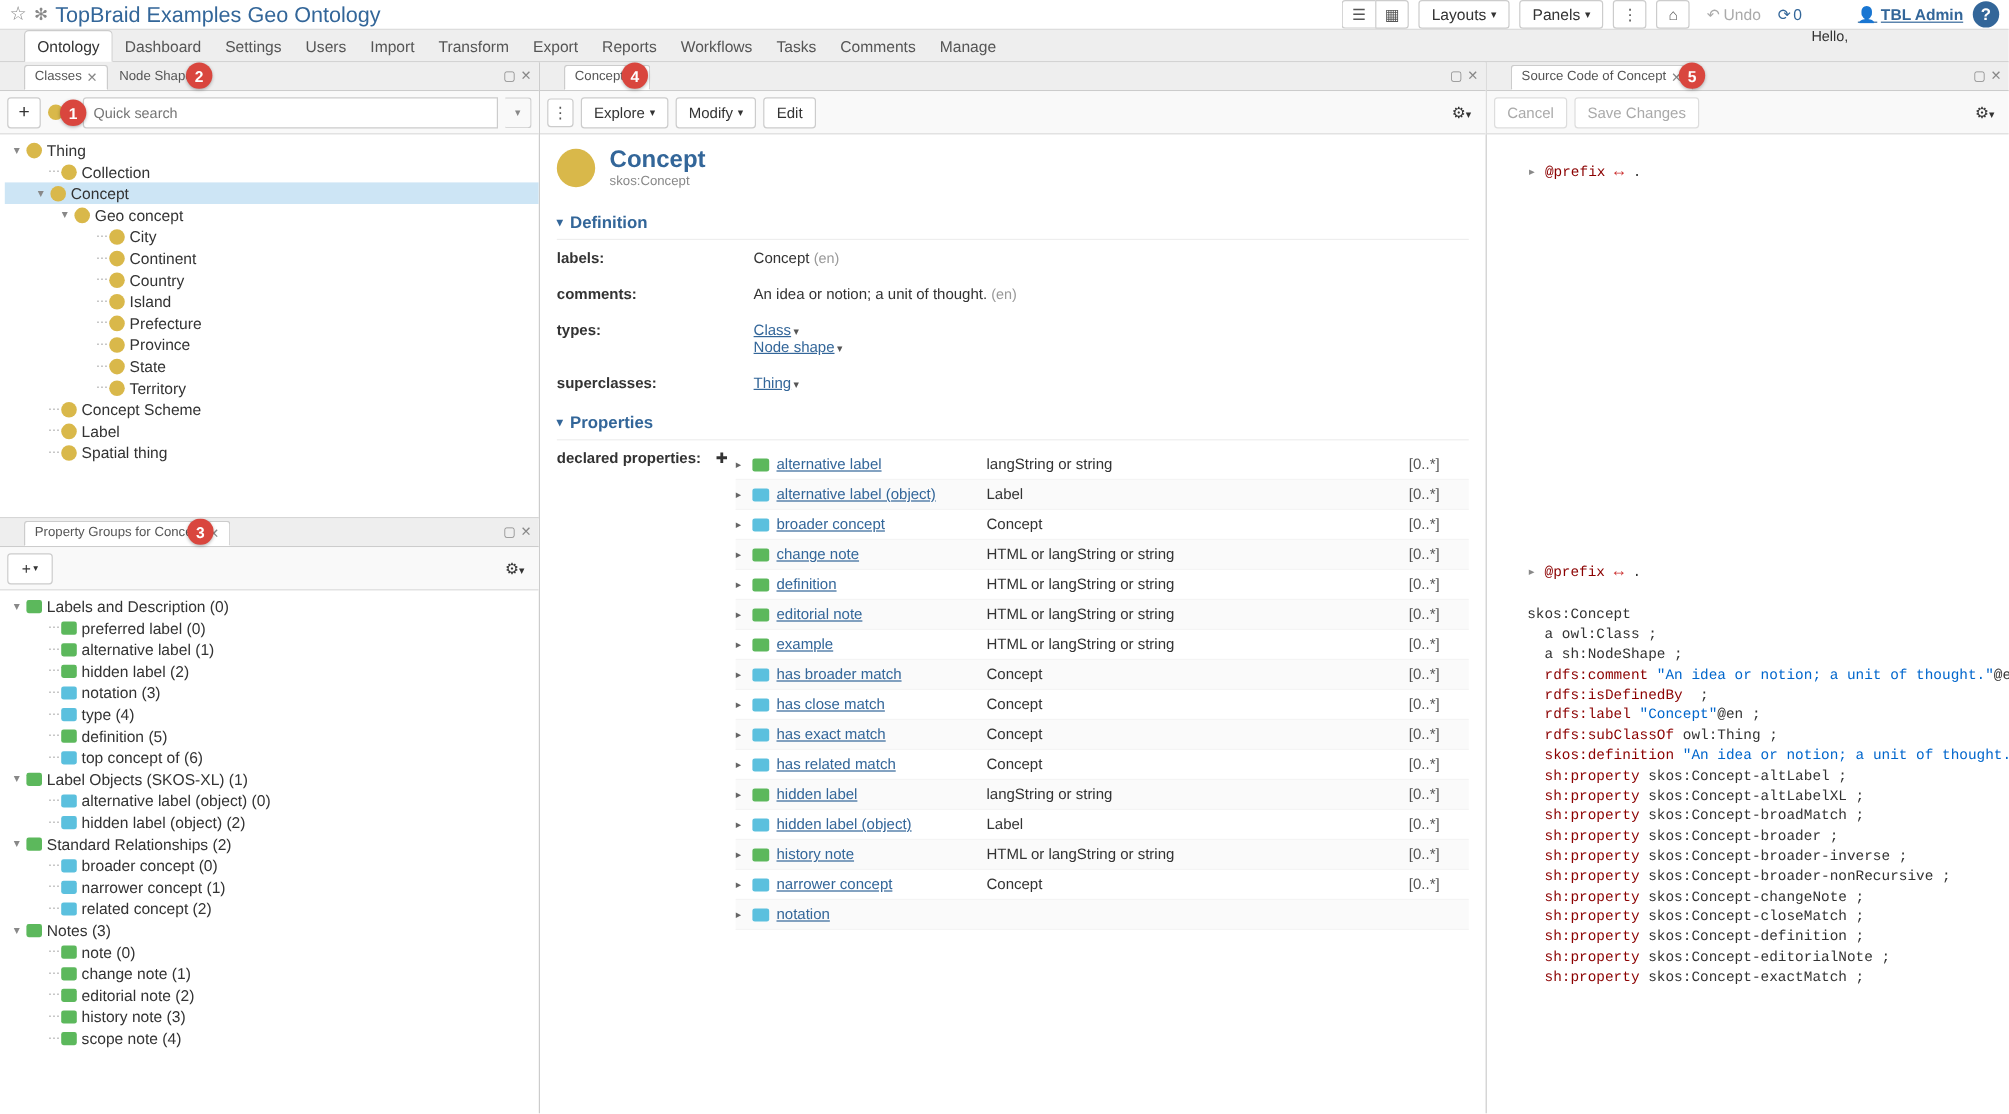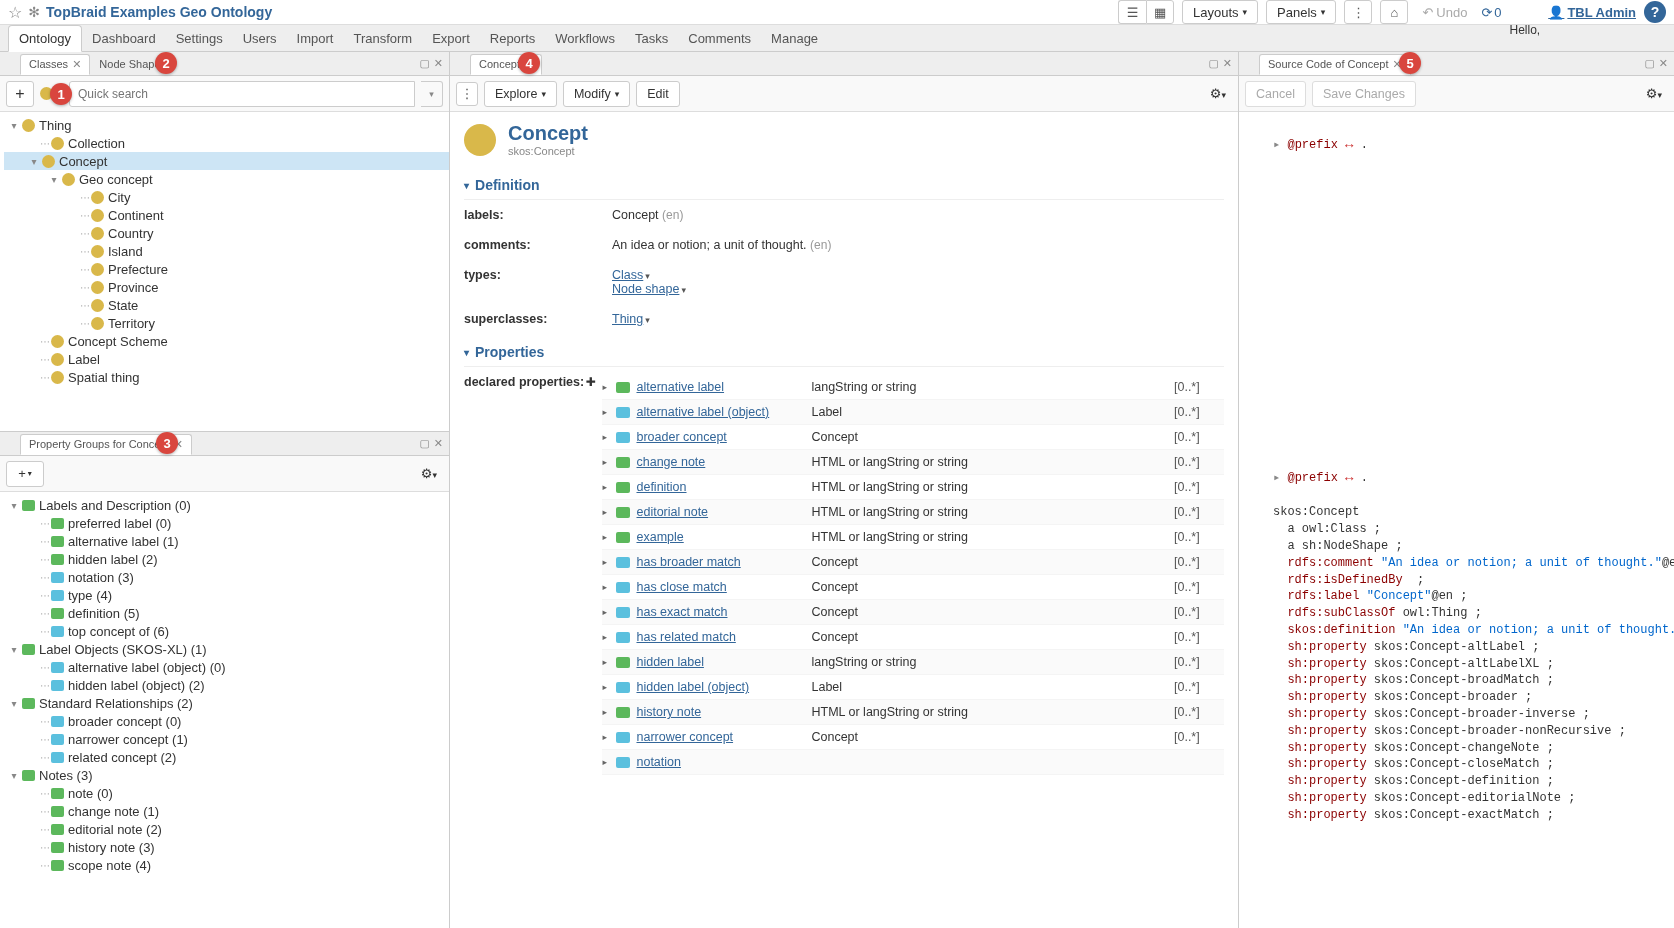--- a/index.html
+++ b/index.html
@@ -1,32 +1,32 @@
 <!DOCTYPE html>
 <html><head>
 <meta charset="utf-8">
 <style>
 * { box-sizing: border-box; margin: 0; padding: 0; }
 body { font-family: "Helvetica Neue", Arial, sans-serif; font-size: 13px; color: #333; background: #fff; overflow: hidden; }
 .header { height: 24px; display: flex; align-items: center; padding: 0 8px; background: #fff; }
 .header-left { display: flex; align-items: center; flex: 1; gap: 6px; }
-.header-title { color: #336699; font-size: 14px; font-weight: bold; }
+.header-title { color: #336699; font-size: 18px; font-weight: normal; }
 .header-right { display: flex; align-items: center; gap: 8px; }
 .icon-btn { width: 28px; height: 24px; border: 1px solid #ccc; background: #fff; display: inline-flex; align-items: center; justify-content: center; border-radius: 3px; cursor: pointer; color: #555; }
 .icon-btn-group { display: flex; }
 .icon-btn-group .icon-btn:first-child { border-radius: 3px 0 0 3px; border-right: none; }
 .icon-btn-group .icon-btn:last-child { border-radius: 0 3px 3px 0; }
 .dropdown-btn { height: 24px; border: 1px solid #ccc; background: #fff; padding: 0 10px; border-radius: 3px; cursor: pointer; color: #333; display: inline-flex; align-items: center; gap: 4px; }
 .caret { font-size: 9px; }
 .undo-btn { color: #aaa; border: none; background: none; padding: 0 6px; display: inline-flex; align-items: center; gap: 3px; }
 .refresh { color: #336699; display: inline-flex; align-items: center; gap: 2px; }
 .hello { color: #333; font-size: 12px; margin-top: 36px; }
 .user-link { color: #336699; font-weight: bold; text-decoration: underline; display: inline-flex; align-items: center; gap: 3px; }
 .help-icon { width: 22px; height: 22px; background: #336699; color: #fff; border-radius: 50%; display: inline-flex; align-items: center; justify-content: center; font-weight: bold; font-size: 14px; }
-.menubar { height: 28px; background: #eee; border-top: 1px solid #ddd; border-bottom: 1px solid #ccc; display: flex; align-items: stretch; padding-left: 8px; }
+.menubar { height: 28px; background: #eee; border-top: 1px solid #ddd; border-bottom: 1px solid #ccc; display: flex; align-items: stretch; padding-left: 20px; }
 .menubar-item { padding: 0 10px; display: flex; align-items: center; color: #555; cursor: pointer; }
 .menubar-item.active { background: #fff; border: 1px solid #ccc; border-bottom: 1px solid #fff; border-radius: 4px 4px 0 0; margin-bottom: -1px; font-weight: normal; color: #333; }
 .main { display: flex; height: calc(100vh - 52px); }
 .col-left { width: 450px; display: flex; flex-direction: column; border-right: 1px solid #ccc; }
 .col-mid { flex: 1; display: flex; flex-direction: column; border-right: 1px solid #ccc; }
 .col-right { width: 435px; display: flex; flex-direction: column; }
 .panel-tabs { height: 24px; background: #eee; border-bottom: 1px solid #ccc; display: flex; align-items: center; padding-left: 20px; position: relative; }
 .panel-tab { padding: 3px 8px; font-size: 11px; color: #555; border: 1px solid transparent; cursor: pointer; display: flex; align-items: center; gap: 4px; }
 .panel-tab.active { background: #fff; border: 1px solid #ccc; border-bottom: 1px solid #fff; border-radius: 3px 3px 0 0; margin-bottom: -1px; }
 .panel-tab .close { font-size: 11px; color: #888; }
@@ -49,21 +49,21 @@
 .panel-top { flex: 0 0 380px; display: flex; flex-direction: column; border-bottom: 1px solid #ccc; }
 .panel-bottom { flex: 1; display: flex; flex-direction: column; overflow: hidden; }
 .form-header { display: flex; align-items: center; padding: 10px 14px; gap: 12px; }
 .big-circle { width: 32px; height: 32px; background: #d9b84a; border-radius: 50%; flex-shrink: 0; }
 .form-title { color: #336699; font-size: 20px; font-weight: bold; }
 .form-subtitle { color: #888; font-size: 11px; }
 .form-body { padding: 0 14px; overflow: auto; flex: 1; }
 .section-head { color: #336699; font-weight: bold; padding: 10px 0 6px; border-bottom: 1px solid #eee; display: flex; align-items: center; gap: 6px; font-size: 14px; }
 .section-caret { font-size: 10px; color: #336699; }
 .form-row { display: flex; padding: 8px 0; }
-.form-label { width: 148px; font-weight: bold; color: #333; font-size: 12.5px; }
+.form-label { width: 164px; font-weight: bold; color: #333; font-size: 12.5px; }
 .form-value { flex: 1; font-size: 12.5px; }
 .lang-tag { color: #999; font-size: 12px; }
 .link { color: #336699; text-decoration: underline; }
 .link-caret { font-size: 9px; color: #555; margin-left: 2px; }
 .prop-table { width: 100%; }
 .prop-row { display: flex; align-items: center; padding: 5px 0; font-size: 12.5px; border-bottom: 1px solid #f4f4f4; }
 .prop-row:nth-child(even) { background: #fafafa; }
 .prop-expand { width: 14px; font-size: 9px; color: #666; }
 .prop-icon { width: 14px; height: 11px; border-radius: 2px; margin-right: 6px; flex-shrink: 0; }
 .prop-name { flex: 0 0 175px; }

